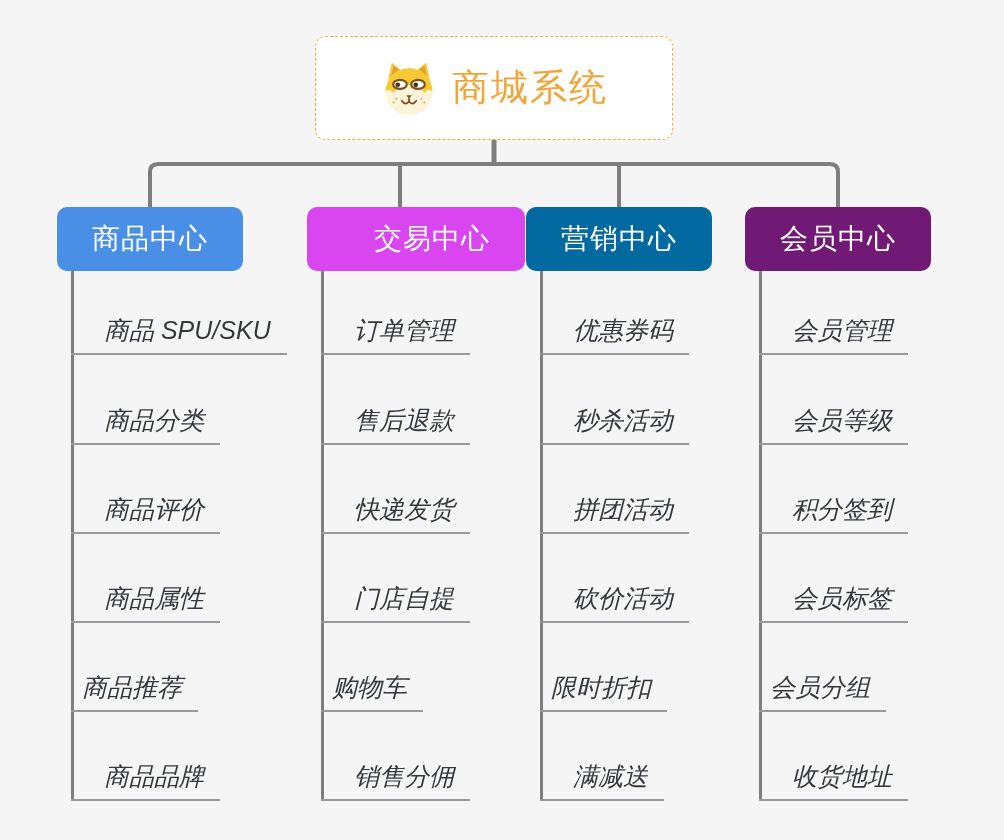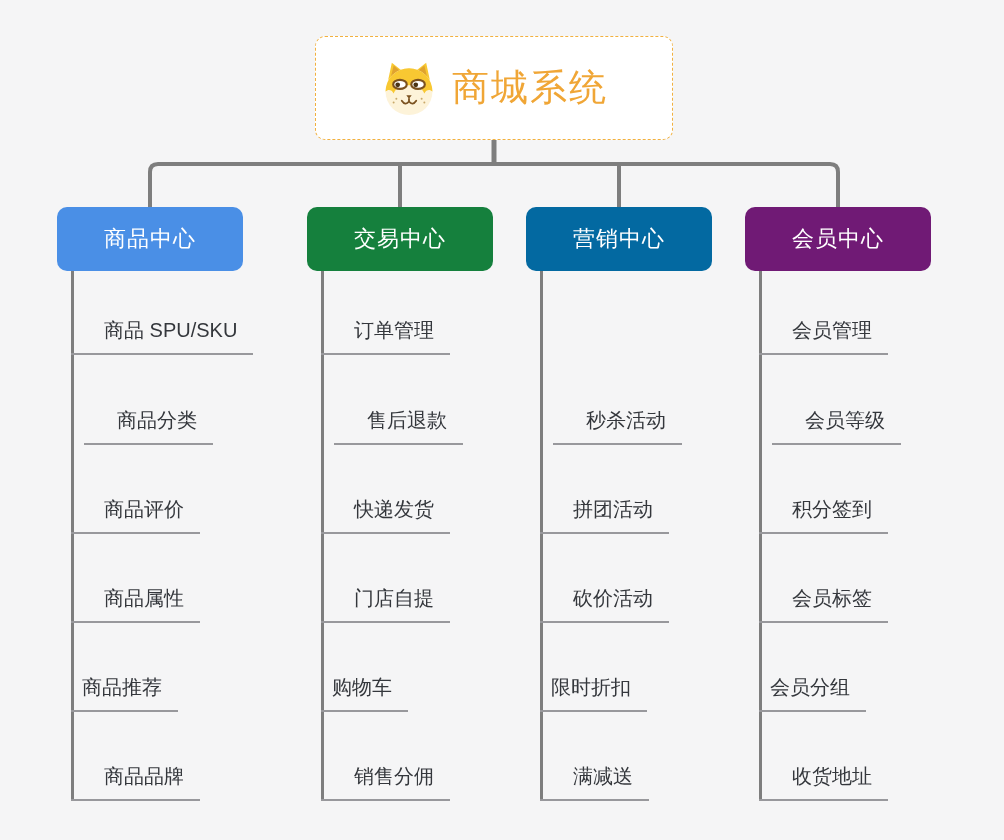--- a/index.html
+++ b/index.html
@@ -55,43 +55,44 @@
   }
   .branch-header {
     position: absolute;
     left: 0; top: 0;
     width: 186px; height: 64px;
     border-radius: 10px;
     display: flex;
     align-items: center;
     justify-content: center;
     color: #ffffff;
-    font-size: 22px;
+    font-size: 28px;
     letter-spacing: 1px;
     white-space: nowrap;
   }
   .branch-spine {
     position: absolute;
     left: 14px; top: 64px;
     width: 3px; height: 530px;
     background: #7e7e7e;
   }
   .leaf {
     position: absolute;
     left: 14px;
     display: inline-block;
     white-space: nowrap;
-    font-size: 20px;
+    font-size: 25px;
     line-height: 30px;
     color: #34373c;
     padding: 0 16px 8px 33px;
     border-bottom: 2px solid #98989c;
+    font-style: italic;
   }
   .leaf-1 { top: 108px; }
-  .leaf-2 { top: 198px; margin-left: 13px; }
+  .leaf-2 { top: 198px; }
   .leaf-3 { top: 287px; }
   .leaf-4 { top: 376px; }
   .leaf-5 { top: 465px; padding-left: 11px; }
   .leaf-6 { top: 554px; }
   .branch-1 { left: 57px; }
   .branch-2 { left: 307px; }
   .branch-3 { left: 526px; }
   .branch-4 { left: 745px; }
 </style>
 </head>
@@ -144,33 +145,34 @@
     <div class="branch-spine"></div>
     <div class="leaf leaf-1">商品 SPU/SKU</div>
     <div class="leaf leaf-2">商品分类</div>
     <div class="leaf leaf-3">商品评价</div>
     <div class="leaf leaf-4">商品属性</div>
     <div class="leaf leaf-5">商品推荐</div>
     <div class="leaf leaf-6">商品品牌</div>
   </div>
 
   <div class="branch branch-2">
-    <div class="branch-header" style="background-color: #15803d;">交易中心</div>
+    <div class="branch-header" style="background-color: #d946ef; padding-left: 32px;">交易中心</div>
     <div class="branch-spine"></div>
     <div class="leaf leaf-1">订单管理</div>
     <div class="leaf leaf-2">售后退款</div>
     <div class="leaf leaf-3">快递发货</div>
     <div class="leaf leaf-4">门店自提</div>
     <div class="leaf leaf-6">销售分佣</div>
     <div class="leaf leaf-5">购物车</div>
   </div>
 
   <div class="branch branch-3">
     <div class="branch-header" style="background-color: #0369a1;">营销中心</div>
     <div class="branch-spine"></div>
+    <div class="leaf leaf-1">优惠券码</div>
     <div class="leaf leaf-2">秒杀活动</div>
     <div class="leaf leaf-3">拼团活动</div>
     <div class="leaf leaf-4">砍价活动</div>
     <div class="leaf leaf-5">限时折扣</div>
     <div class="leaf leaf-6">满减送</div>
   </div>
 
   <div class="branch branch-4">
     <div class="branch-header" style="background-color: #701a75;">会员中心</div>
     <div class="branch-spine"></div>

